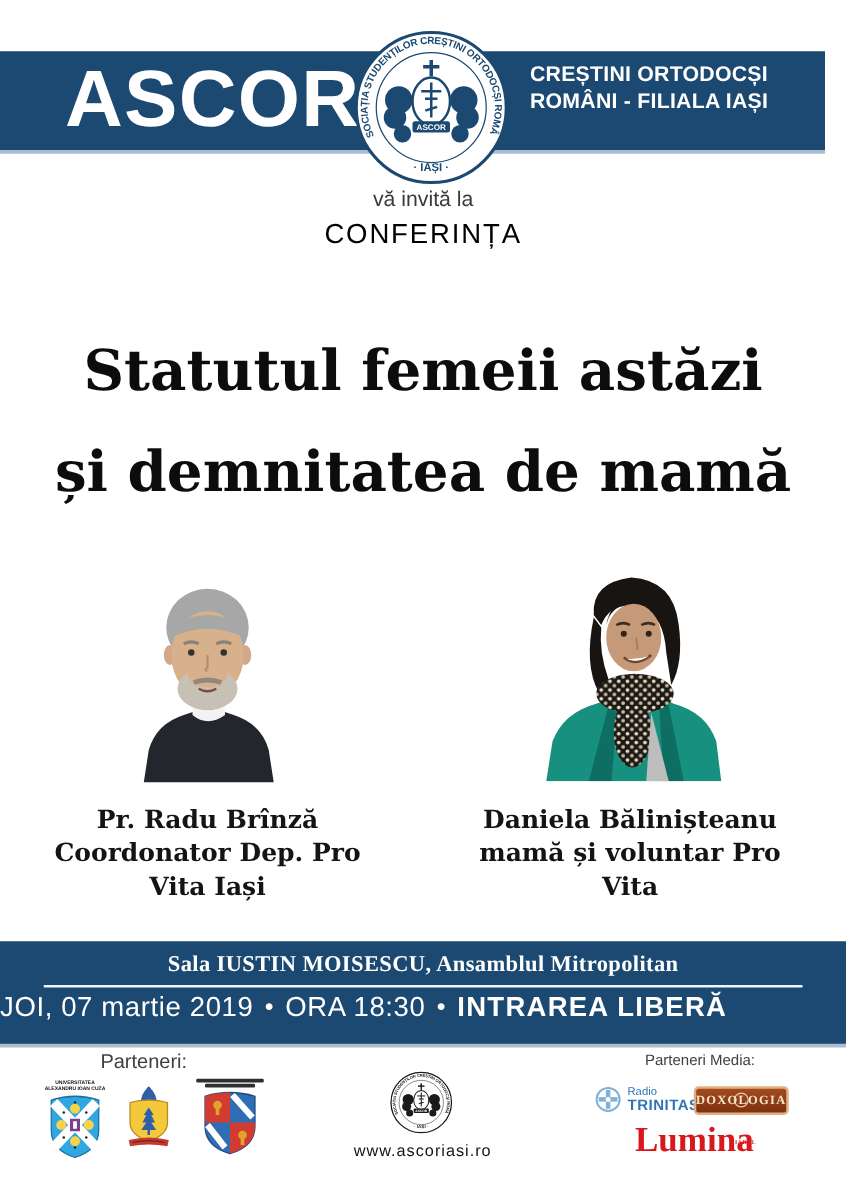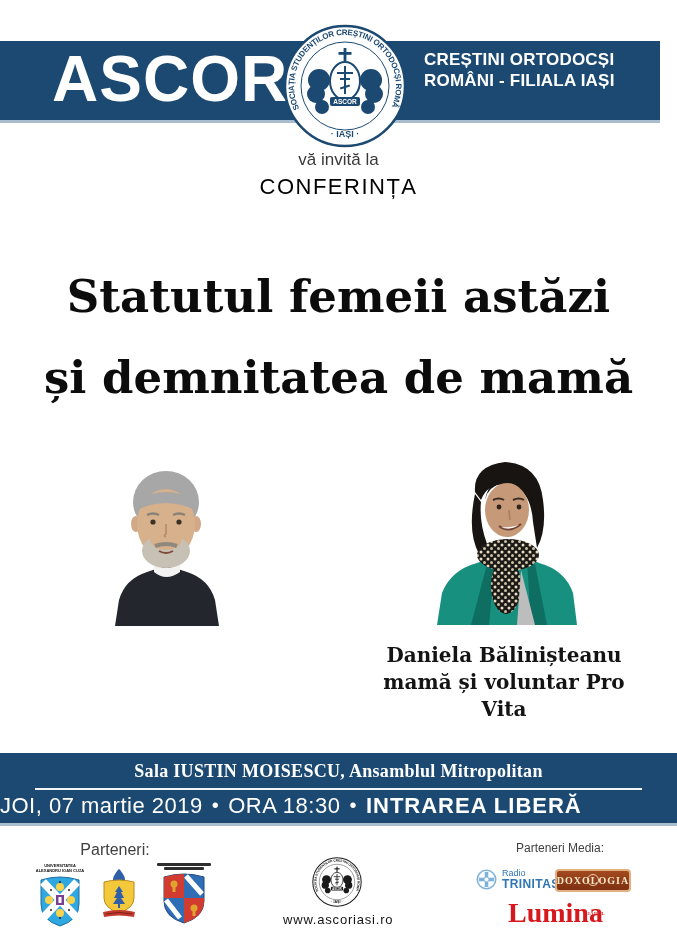--- a/index.html
+++ b/index.html
@@ -33,21 +33,21 @@
   .speaker{position:absolute;text-align:center;}
   .speaker-left{left:25px;top:458px;width:282px;}
   .speaker-right{left:361px;top:452px;width:286px;}
   .speaker .photo{display:block;margin:0 auto;}
   .speaker-left .caption{margin-top:16px;}
   .speaker-right .caption{margin-top:17px;}
   .caption{font-family:"DejaVu Serif","Liberation Serif",serif;font-weight:bold;
            font-size:20px;line-height:27px;color:#141414;}
 
   
-  .event-band{position:absolute;left:0;top:753px;width:677px;height:70px;background:#1b4971;
+  .event-band{position:absolute;left:0;top:753px;width:677px;height:82px;background:#1b4971;
               box-shadow:0 3px 0 #aabdcf;color:#fff;}
   .venue{position:absolute;left:0;top:8px;width:100%;text-align:center;
          font-family:"Liberation Serif",serif;font-weight:bold;font-size:18px;letter-spacing:.3px;}
   .event-divider{position:absolute;left:35px;right:35px;top:35px;height:1.5px;background:#fff;opacity:.95;}
   .schedule{position:absolute;left:0;top:40px;width:100%;text-align:left;font-size:22px;
             letter-spacing:.5px;white-space:nowrap;}
   .schedule .bullet{margin:0 9px;font-size:20px;vertical-align:1px;}
   .schedule .entry{font-weight:bold;letter-spacing:1px;}
 
   
@@ -147,20 +147,24 @@
       <ellipse cx="61" cy="93" rx="24" ry="17" fill="#c7c0b4"></ellipse>
       <ellipse cx="61" cy="81" rx="16" ry="11" fill="#d7b08c"></ellipse>
       <path d="M50,88 Q61,84 72,88" stroke="#8f887c" stroke-width="4" fill="none"></path>
       <path d="M54,93 Q61,97 68,93" stroke="#7c4a3a" stroke-width="2" fill="none"></path>
       <circle cx="48" cy="64" r="2.6" fill="#3a3228"></circle>
       <circle cx="74" cy="64" r="2.6" fill="#3a3228"></circle>
       <path d="M42,57 Q48,54 54,57" stroke="#8a8276" stroke-width="2.5" fill="none"></path>
       <path d="M68,57 Q74,54 80,57" stroke="#8a8276" stroke-width="2.5" fill="none"></path>
       <path d="M61,66 L61,76 Q58,78 61,79" stroke="#b98e6d" stroke-width="1.8" fill="none"></path>
     </svg>
+    <div class="caption">
+      <div>Pr. Radu Brînză</div>
+      <div>Coordonator Dep. Pro Vita Iași</div>
+    </div>
   </div>
 
   <div class="speaker speaker-right">
     <svg class="photo" width="190" height="173" viewBox="0 0 190 173">
       <defs>
         <pattern id="scarfpat" width="7" height="7" patternUnits="userSpaceOnUse">
           <rect width="7" height="7" fill="#1c1a17"></rect>
           <circle cx="2" cy="2" r="1.5" fill="#e9dcc2"></circle>
           <circle cx="5.5" cy="5.5" r="1.5" fill="#cdbfa2"></circle>
         </pattern>

